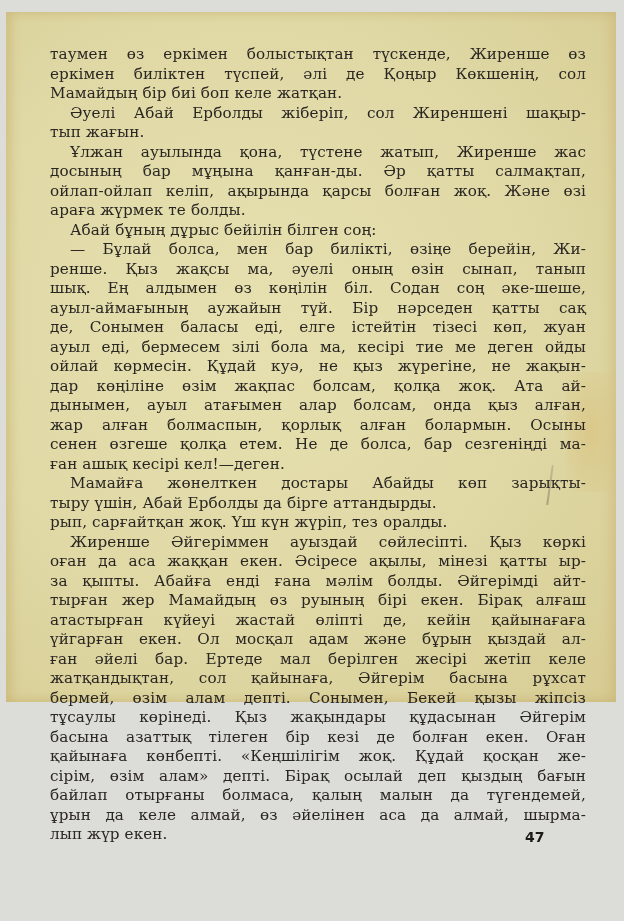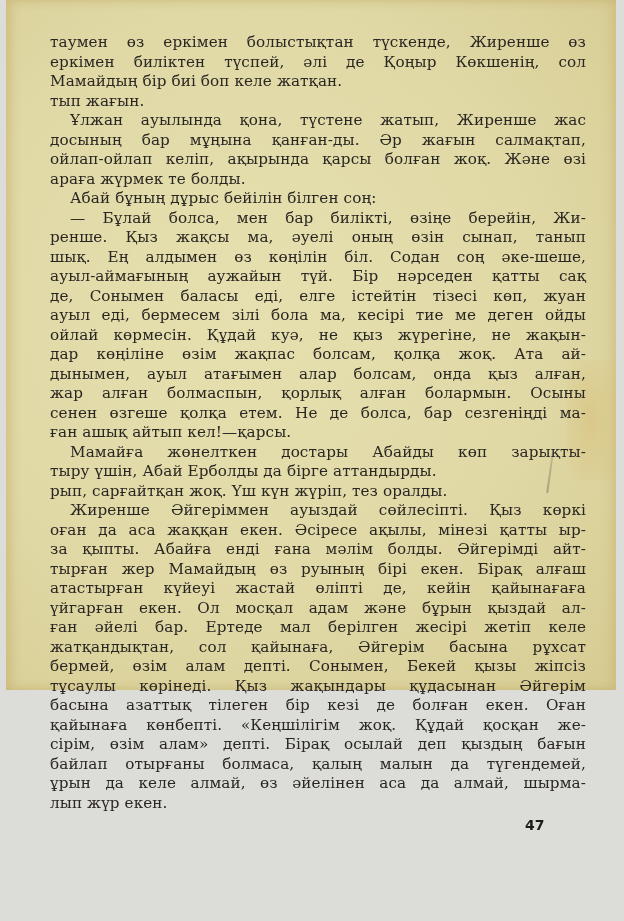--- a/index.html
+++ b/index.html
@@ -2,21 +2,21 @@
 <html><head>
 <meta charset="utf-8">
 <style>
   html, body { margin:0; padding:0; }
   body {
     width:624px; height:921px; position:relative; overflow:hidden;
     background:#dcdcd8;
     font-family:"DejaVu Serif", serif;
   }
   .page {
-    position:absolute; left:6px; top:0; width:610px; height:690px;
+    position:absolute; left:6px; top:12px; width:610px; height:690px;
     background: radial-gradient(ellipse at 40% 45%, #e6e0b0 0%, #e0d9a6 55%, #d6cb92 100%);
     box-shadow: inset 6px 0 10px rgba(190,160,90,0.35), inset -6px 0 10px rgba(190,160,90,0.25);
   }
   .text-block {
     position:absolute; left:44px; top:33px; width:536px;
     color:#2a2622;
     font-size:15.2px;
     line-height:19.5px;
     letter-spacing:0.1px;
   }
@@ -46,38 +46,39 @@
 <body>
 
 <div class="page">
   <div class="stain"></div>
   <div class="mark"></div>
 
   <div class="text-block">
     <span class="line">таумен өз еркімен болыстықтан түскенде, Жиренше өз</span>
     <span class="line">еркімен биліктен түспей, әлі де Қоңыр Көкшенің, сол</span>
     <span class="line last">Мамайдың бір биі боп келе жатқан.</span>
+    <span class="line indent">Әуелі Абай Ерболды жіберіп, сол Жиреншені шақыр-</span>
     <span class="line last">тып жағын.</span>
     <span class="line indent">Ұлжан ауылында қона, түстене жатып, Жиренше жас</span>
-    <span class="line">досының бар мұңына қанған-ды. Әр жағын салмақтап,</span>
+    <span class="line">досының бар мұңына қанған-ды. Әр қатты салмақтап,</span>
     <span class="line">ойлап-ойлап келіп, ақырында қарсы болған жоқ. Және өзі</span>
     <span class="line last">араға жүрмек те болды.</span>
     <span class="line indent last">Абай бұның дұрыс бейілін білген соң:</span>
     <span class="line indent">— Бұлай болса, мен бар билікті, өзіңе берейін, Жи-</span>
     <span class="line">ренше. Қыз жақсы ма, әуелі оның өзін сынап, танып</span>
     <span class="line">шық. Ең алдымен өз көңілін біл. Содан соң әке-шеше,</span>
     <span class="line">ауыл-аймағының аужайын түй. Бір нәрседен қатты сақ</span>
     <span class="line">де, Сонымен баласы еді, елге істейтін тізесі көп, жуан</span>
     <span class="line">ауыл еді, бермесем зілі бола ма, кесірі тие ме деген ойды</span>
     <span class="line">ойлай көрмесін. Құдай куә, не қыз жүрегіне, не жақын-</span>
     <span class="line">дар көңіліне өзім жақпас болсам, қолқа жоқ. Ата ай-</span>
     <span class="line">дынымен, ауыл атағымен алар болсам, онда қыз алған,</span>
     <span class="line">жар алған болмаспын, қорлық алған болармын. Осыны</span>
     <span class="line">сенен өзгеше қолқа етем. Не де болса, бар сезгеніңді ма-</span>
-    <span class="line last">ған ашық айтып кел!—қарсы.</span>
+    <span class="line last">ған ашық кесірі кел!—деген.</span>
     <span class="line indent">Мамайға жөнелткен достары Абайды көп зарықты-</span>
     <span class="line last">тыру үшін, Абай Ерболды да бірге аттандырды.</span>
     <span class="line last">рып, сарғайтқан жоқ. Үш күн жүріп, тез оралды.</span>
     <span class="line indent">Жиренше Әйгеріммен ауыздай сөйлесіпті. Қыз көркі</span>
     <span class="line">оған да аса жаққан екен. Әсіресе ақылы, мінезі қатты ыр-</span>
     <span class="line">за қыпты. Абайға енді ғана мәлім болды. Әйгерімді айт-</span>
     <span class="line">тырған жер Мамайдың өз руының бірі екен. Бірақ алғаш</span>
     <span class="line">атастырған күйеуі жастай өліпті де, кейін қайынағаға</span>
     <span class="line">үйгарған екен. Ол мосқал адам және бұрын қыздай ал-</span>
     <span class="line">ған әйелі бар. Ертеде мал берілген жесірі жетіп келе</span>

